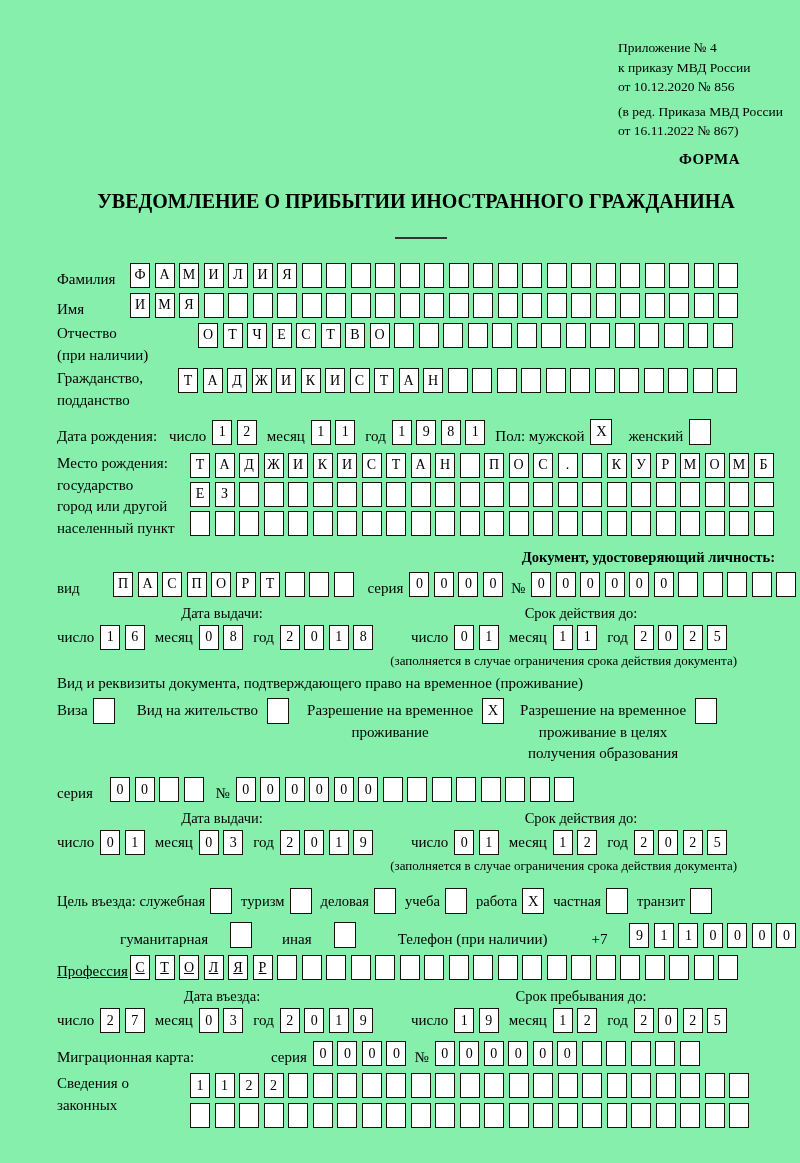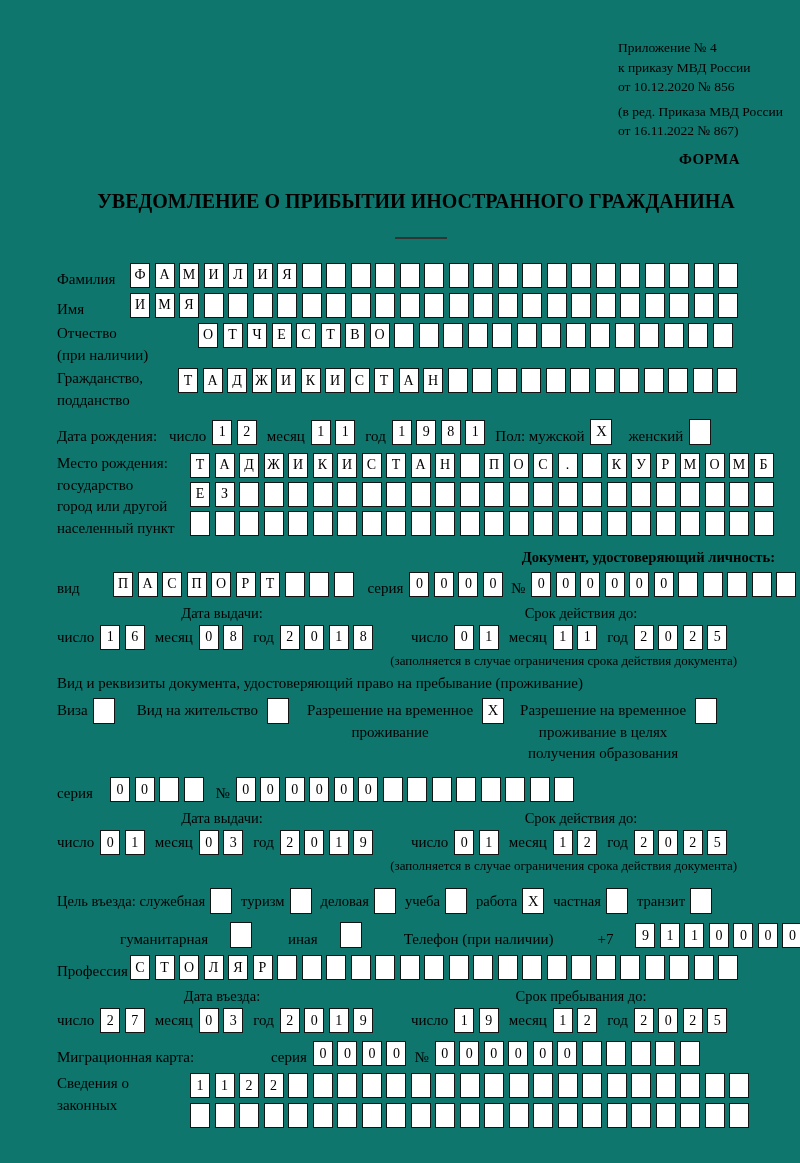--- a/index.html
+++ b/index.html
@@ -1,17 +1,17 @@
 <!DOCTYPE html>
 <html><head>
 <meta charset="utf-8">
 <style>
   html,body{margin:0;padding:0;background:#e8e8e8;}
   .page{
-    width:800px;height:1163px;margin:0 auto;background:#0f766e;color:#000;
+    width:800px;height:1163px;margin:0 auto;background:#86efac;color:#000;
     font-family:"Liberation Serif","DejaVu Serif",serif;font-size:15px;
     box-sizing:border-box;padding:38px 25px 0 57px;overflow:hidden;position:relative;
   }
   
   .hdr{margin-left:561px;width:190px;font-size:13.5px;line-height:1.45;}
   .hdr-gap{height:5px;}
   .forma{text-align:right;padding-right:35px;font-weight:bold;font-size:15px;margin-top:10px;letter-spacing:.5px;}
   
   .title{text-align:center;font-weight:bold;font-size:20px;line-height:1.55;margin-top:18px;}
   .blankline{display:inline-block;width:52px;border-bottom:2px solid #333;margin-left:10px;}
@@ -401,21 +401,21 @@
       <span class="cells">
           <span class="cell">2</span>
           <span class="cell">0</span>
           <span class="cell">2</span>
           <span class="cell">5</span>
         </span>
     </span>
   </div>
   <div class="limnote">(заполняется в случае ограничения срока действия документа)</div>
 
-  <div class="plain" style="margin-top:6px;">Вид и реквизиты документа, удостоверяющий право на пребывание (проживание)</div>
+  <div class="plain" style="margin-top:6px;">Вид и реквизиты документа, подтверждающего право на временное (проживание)</div>
 
   <div class="permits">
     <span class="pitem">
       <span class="ptext">Виза</span>
       <span class="cells big" style="margin-left:5px;">
           <span class="cell"></span>
         </span>
     </span>
     <span class="pitem" style="margin-left:22px;">
       <span class="ptext">Вид на жительство</span>
@@ -546,41 +546,41 @@
     <span class="cells big">
         <span class="cell"></span>
       </span>
   </div>
 
   <div class="row" style="margin-top:8px;margin-left:63px;gap:16px;">
     <span class="dlbl">гуманитарная</span>
     <span class="cells big">
         <span class="cell"></span>
       </span>
-    <span class="dlbl" style="margin-left:20px;">иная</span>
+    <span class="dlbl" style="margin-left:14px;">иная</span>
     <span class="cells big">
         <span class="cell"></span>
       </span>
     <span class="dlbl" style="margin-left:26px;">Телефон (при наличии)</span>
     <span class="dlbl" style="margin-left:22px;">+7</span>
     <span class="cells">
         <span class="cell">9</span>
         <span class="cell">1</span>
         <span class="cell">1</span>
         <span class="cell">0</span>
         <span class="cell">0</span>
         <span class="cell">0</span>
         <span class="cell">0</span>
         <span class="cell">0</span>
         <span class="cell">0</span>
         <span class="cell"></span>
       </span>
   </div>
 
-  <div class="row" style="margin-top:7px;">
+  <div class="row" style="margin-top:7px;text-decoration:underline;">
     <span class="lbl w73">Профессия</span>
     <span class="cells">
         <span class="cell">С</span>
         <span class="cell">Т</span>
         <span class="cell">О</span>
         <span class="cell">Л</span>
         <span class="cell">Я</span>
         <span class="cell">Р</span>
         <span class="cell"></span>
         <span class="cell"></span>

